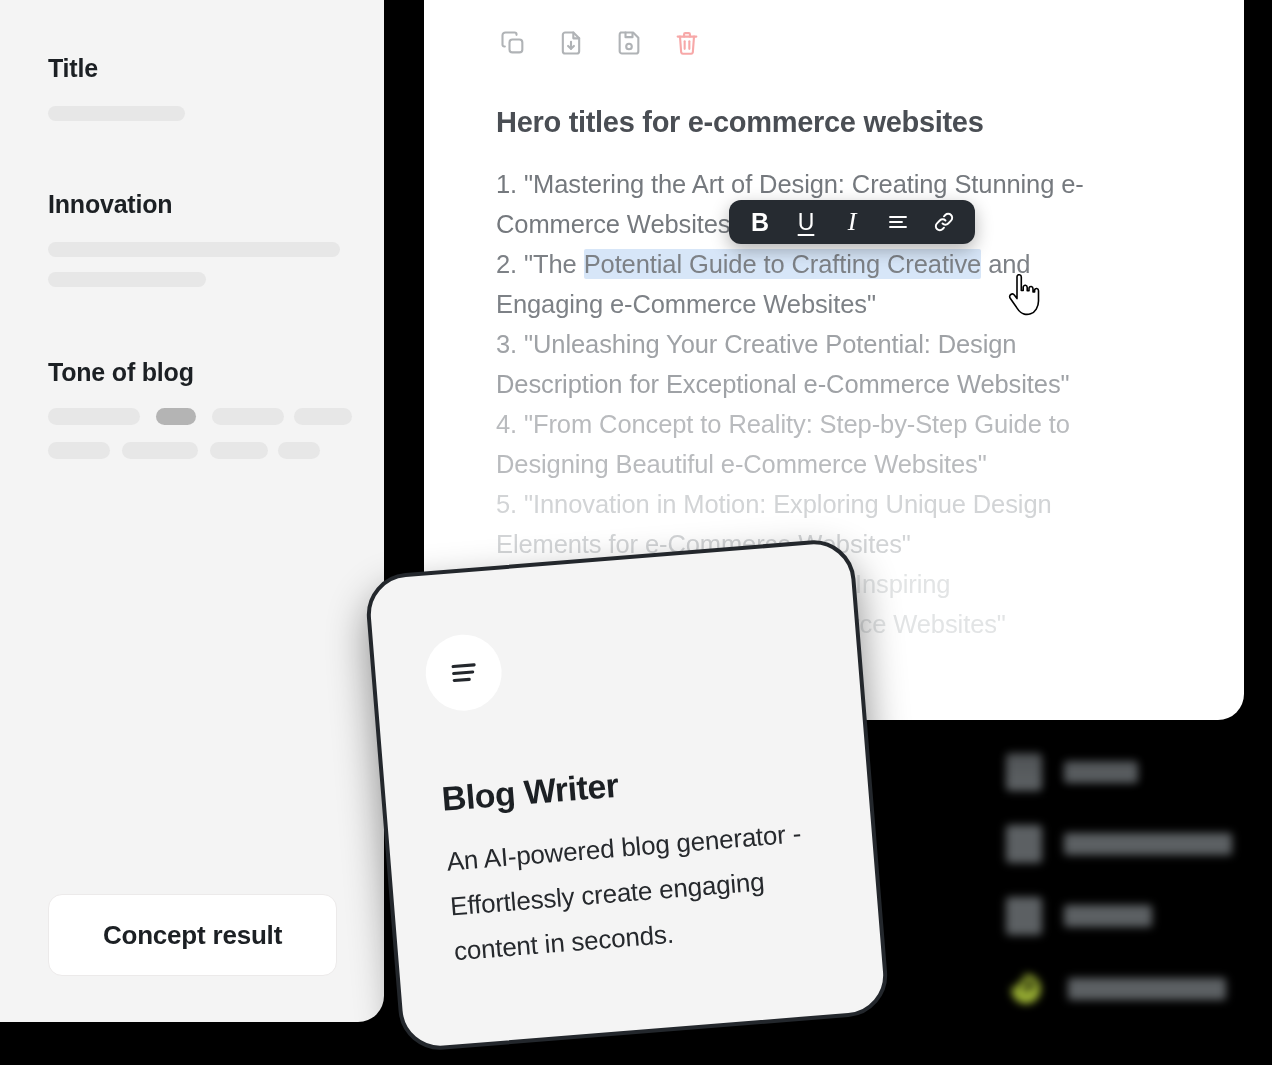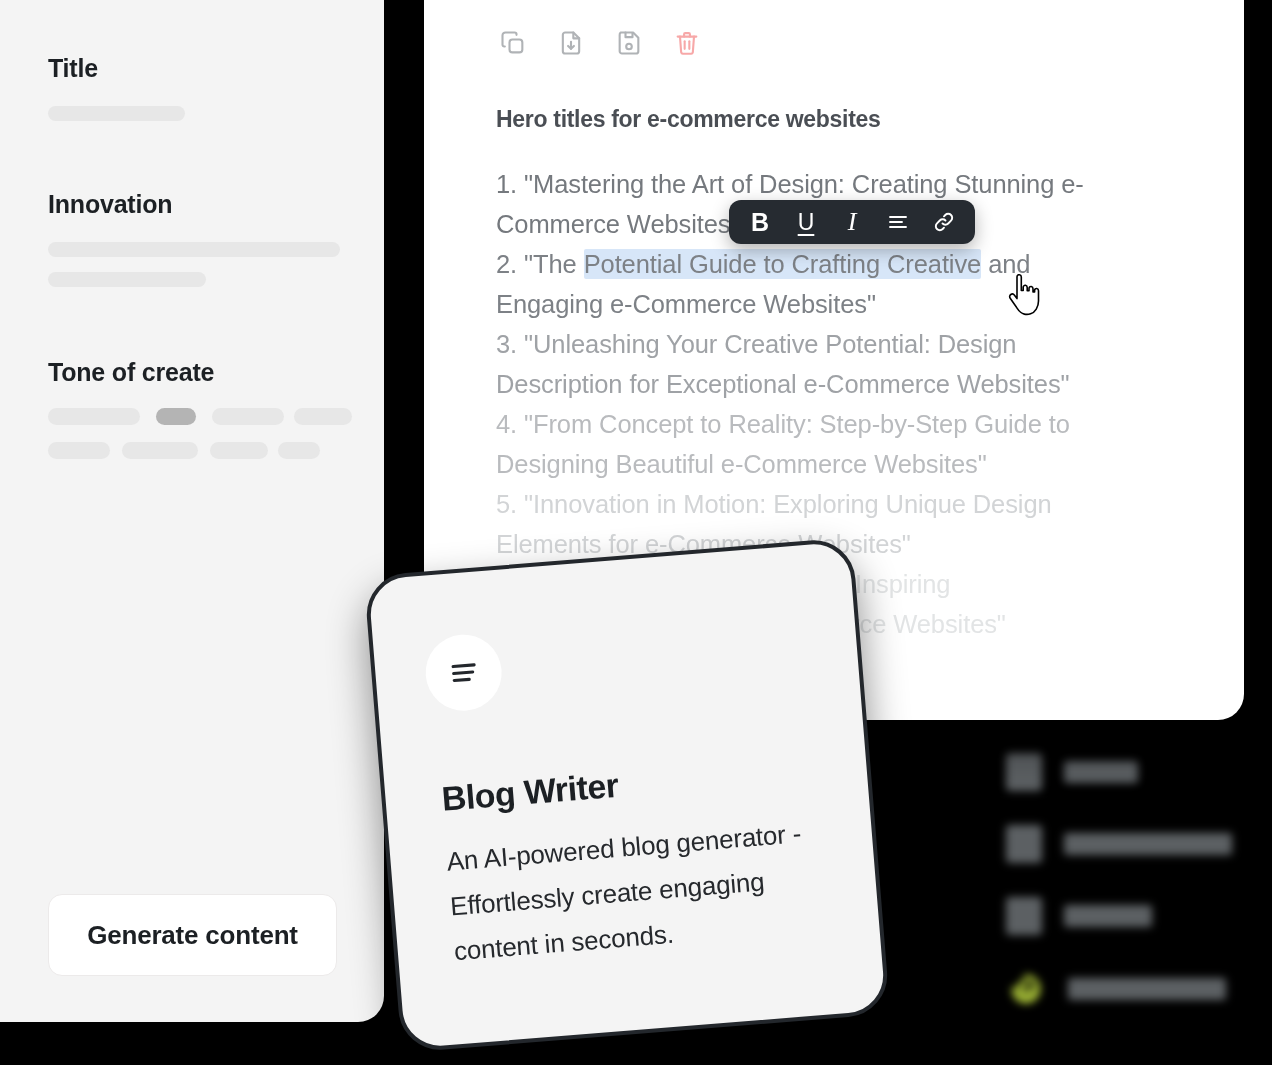--- a/index.html
+++ b/index.html
@@ -116,21 +116,21 @@
     display: flex;
     align-items: center;
     justify-content: center;
     cursor: pointer;
   }
 
   .doc-title {
     position: absolute;
     left: 72px;
     top: 138px;
-    font-size: 23px;
+    font-size: 29px;
     font-weight: bold;
     color: #4a4e54;
     letter-spacing: -0.3px;
     white-space: nowrap;
   }
 
   .doc-body {
     position: absolute;
     left: 72px;
     top: 196px;
@@ -408,31 +408,31 @@
   </div>
 
   <div class="left-panel">
     <div class="field-label label-title">Title</div>
     <div class="skel skel-title-1"></div>
 
     <div class="field-label label-description">Innovation</div>
     <div class="skel skel-desc-1"></div>
     <div class="skel skel-desc-2"></div>
 
-    <div class="field-label label-tone">Tone of create</div>
+    <div class="field-label label-tone">Tone of blog</div>
     <div class="chip chip-r1c1"></div>
     <div class="chip chip-r1c2 selected"></div>
     <div class="chip chip-r1c3"></div>
     <div class="chip chip-r1c4"></div>
     <div class="chip chip-r2c1"></div>
     <div class="chip chip-r2c2"></div>
     <div class="chip chip-r2c3"></div>
     <div class="chip chip-r2c4"></div>
 
-    <button class="generate-btn">Generate content</button>
+    <button class="generate-btn">Concept result</button>
   </div>
 
   <div class="blog-card">
     <div class="blog-icon-circle">
       <svg width="40" height="40" viewBox="0 0 40 40" fill="none" stroke="#23272c" stroke-width="3.2" stroke-linecap="round">
         <path d="M10 13 H31"></path>
         <path d="M10 20 H29"></path>
         <path d="M10 27 H25"></path>
       </svg>
     </div>

